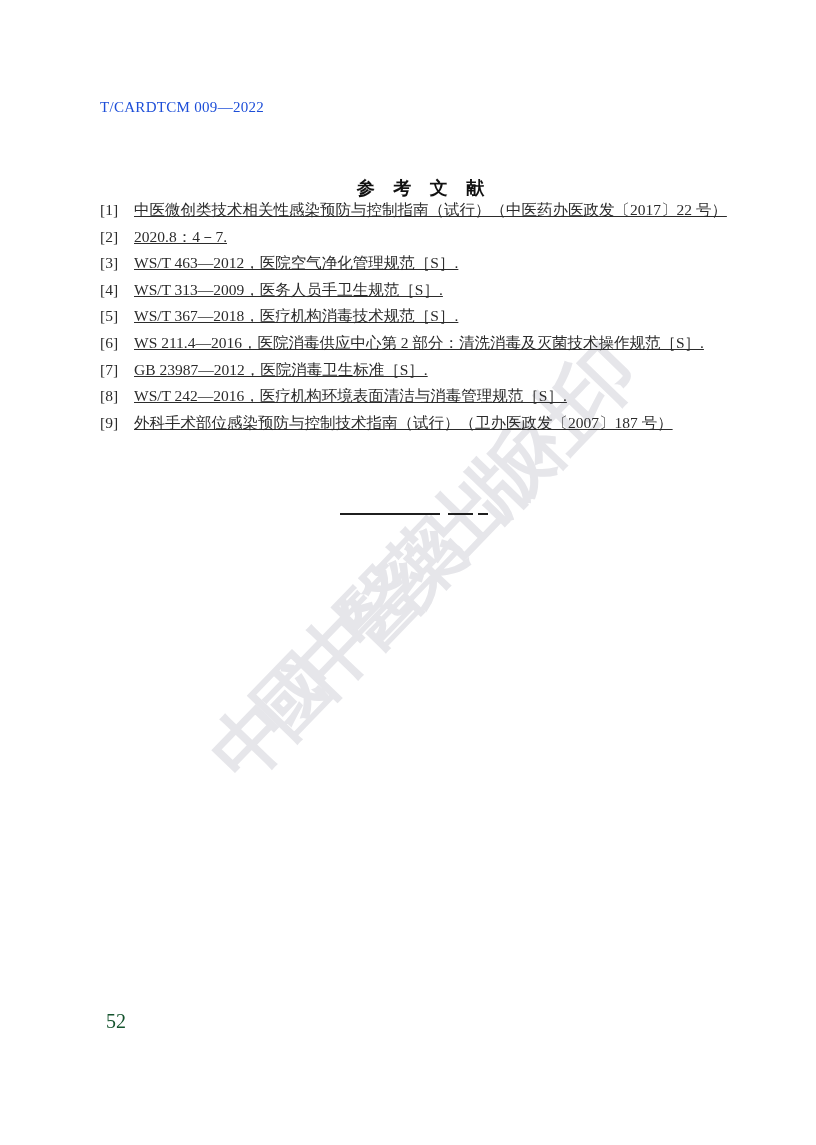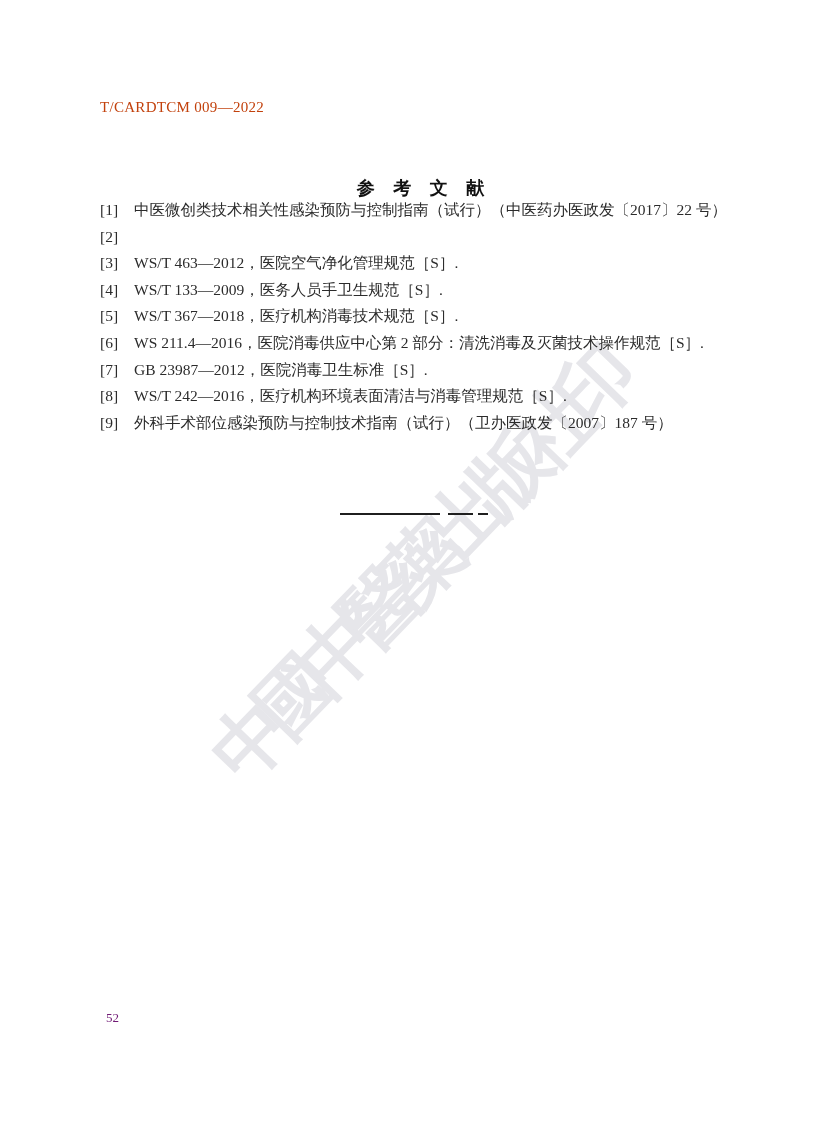--- a/index.html
+++ b/index.html
@@ -33,21 +33,21 @@
   .content {
     position: relative;
     z-index: 1;
   }
   .doc-number {
     position: absolute;
     left: 100px;
     top: 99px;
     font-size: 15px;
     letter-spacing: 0.3px;
-    color: #c2410c;
+    color: #1d4ed8;
   }
   .title {
     position: absolute;
     left: 0;
     top: 160px;
     width: 816px;
     text-align: center;
     font-size: 18px;
     font-weight: bold;
     letter-spacing: 7px;
@@ -70,20 +70,21 @@
     margin-right: 8px;
     line-height: 26.6px;
     white-space: nowrap;
   }
   .ref-text {
     flex: 1;
   }
   .ref-line {
     line-height: 26.6px;
     white-space: nowrap;
+    text-decoration: underline;
   }
   .divider {
     position: absolute;
     top: 513px;
     left: 0;
     width: 816px;
     height: 2px;
   }
   .divider .seg {
     position: absolute;
@@ -91,22 +92,22 @@
     height: 1.6px;
     background: #1f1f1f;
   }
   .divider .seg-long   { left: 340px; width: 100px; }
   .divider .seg-medium { left: 448px; width: 25px; }
   .divider .seg-short  { left: 478px; width: 10px; }
   .page-number {
     position: absolute;
     left: 106px;
     top: 1010px;
-    font-size: 13px;
-    color: #701a75;
+    font-size: 20px;
+    color: #14532d;
   }
 </style>
 </head>
 <body>
 
 <div class="page">
 
   <div class="watermark">中國中醫藥出版社印</div>
 
   <div class="content">
@@ -118,32 +119,33 @@
     <div class="refs" id="refs">
         <div class="ref-item">
           <span class="ref-label">[1]</span>
           <div class="ref-text">
             <div class="ref-line">中医微创类技术相关性感染预防与控制指南（试行）（中医药办医政发〔2017〕22 号）</div>
           </div>
         </div>
         <div class="ref-item">
           <span class="ref-label">[2]</span>
           <div class="ref-text">
+            <div class="ref-line">2020.8：4－7.</div>
           </div>
         </div>
         <div class="ref-item">
           <span class="ref-label">[3]</span>
           <div class="ref-text">
             <div class="ref-line">WS/T 463—2012，医院空气净化管理规范［S］.</div>
           </div>
         </div>
         <div class="ref-item">
           <span class="ref-label">[4]</span>
           <div class="ref-text">
-            <div class="ref-line">WS/T 133—2009，医务人员手卫生规范［S］.</div>
+            <div class="ref-line">WS/T 313—2009，医务人员手卫生规范［S］.</div>
           </div>
         </div>
         <div class="ref-item">
           <span class="ref-label">[5]</span>
           <div class="ref-text">
             <div class="ref-line">WS/T 367—2018，医疗机构消毒技术规范［S］.</div>
           </div>
         </div>
         <div class="ref-item">
           <span class="ref-label">[6]</span>

